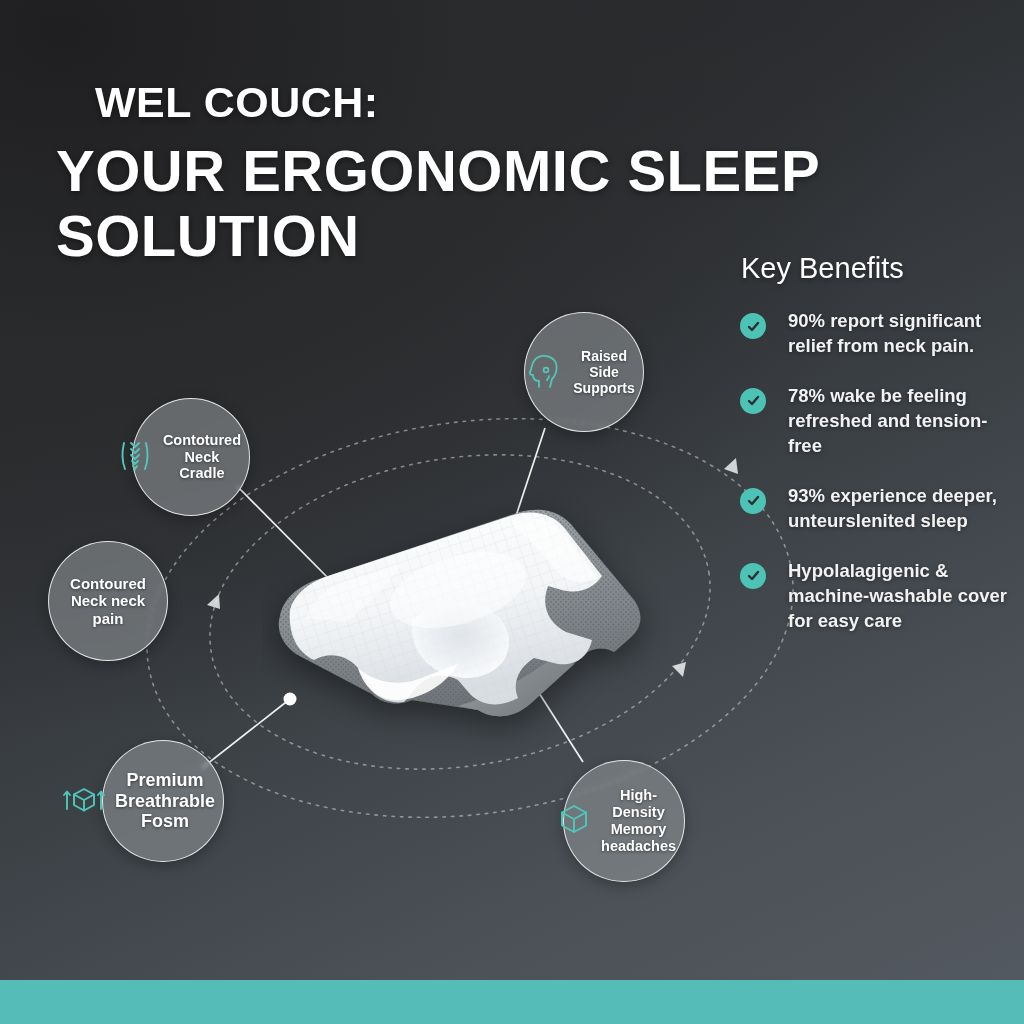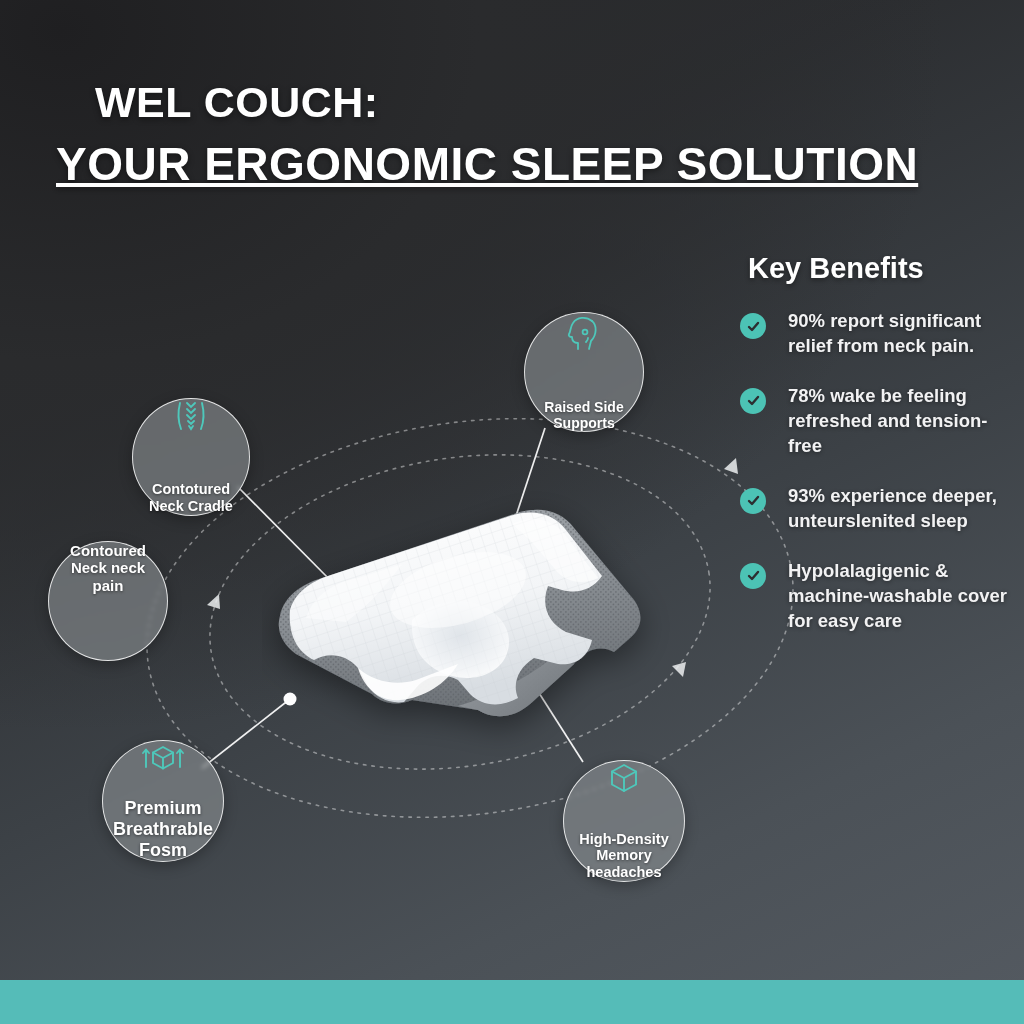--- a/index.html
+++ b/index.html
@@ -27,33 +27,33 @@
     width:900px;
   }
   .title-line {
     color:#ffffff;
     font-weight:bold;
     letter-spacing:0.5px;
     line-height:1.12;
     text-shadow:0 2px 6px rgba(0,0,0,.45);
   }
   .title-line.l1 { font-size:43px;margin-left:39px; }
-  .title-line.l2 { font-size:46px; margin-top:13px;text-decoration:underline; }
+  .title-line.l2 { font-size:58px; margin-top:13px; }
 
   
   .benefits {
     position:absolute;
     left:740px; top:252px;
     width:272px;
   }
   .benefits-title {
     color:#ffffff;
     font-size:29px;
-    font-weight:bold;
-    margin-left:8px;
+    font-weight:normal;
+    margin-left:1px;
     margin-bottom:24px;
     text-shadow:0 2px 5px rgba(0,0,0,.4);
   }
   .benefit-row {
     display:flex;
     align-items:flex-start;
     margin-bottom:25px;
   }
   .check-badge {
     flex:0 0 auto;
@@ -89,23 +89,22 @@
   }
 
   
   .bubble {
     position:absolute;
     border-radius:50%;
     border:1.6px solid rgba(255,255,255,.82);
     background:rgba(139,143,147,.62);
     backdrop-filter:blur(2px);
     display:flex;
-    flex-direction:column;
     align-items:center;
-    justify-content:space-between;
+    justify-content:flex-end;
     text-align:center;
     box-shadow:0 4px 14px rgba(0,0,0,.28);
   }
   .bubble .b-icon { margin-bottom:3px; line-height:0; }
   .bubble .b-label {
     color:#ffffff;
     font-weight:bold;
     line-height:1.16;
     text-shadow:0 1px 3px rgba(0,0,0,.5);
     padding:0 8px;

